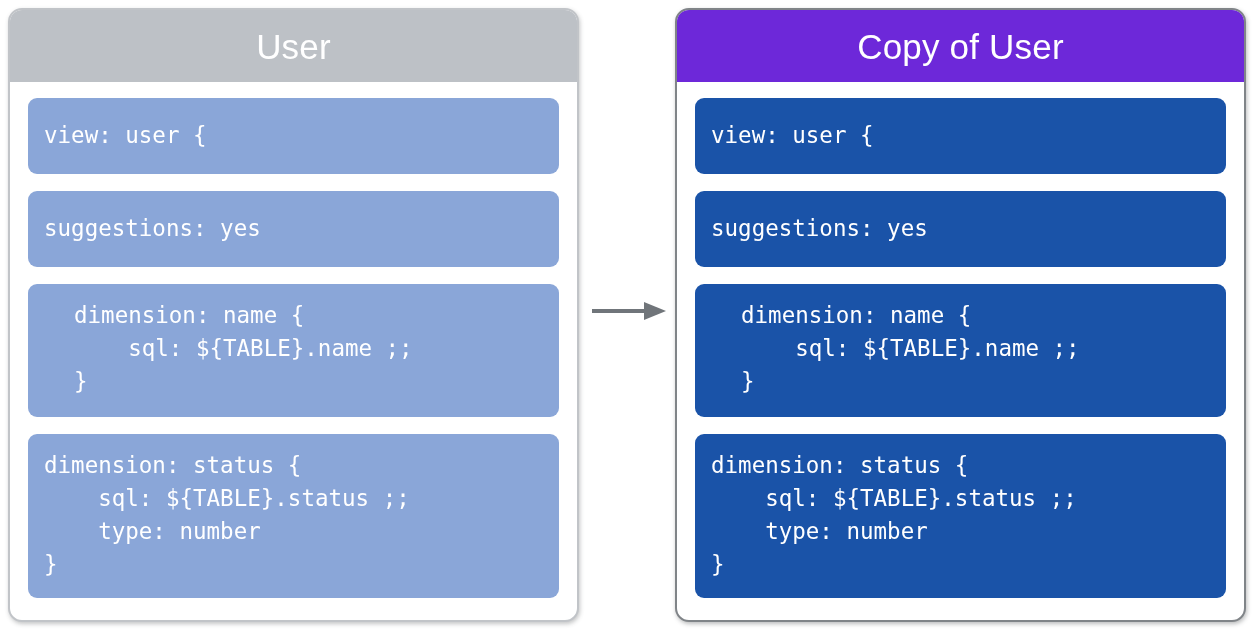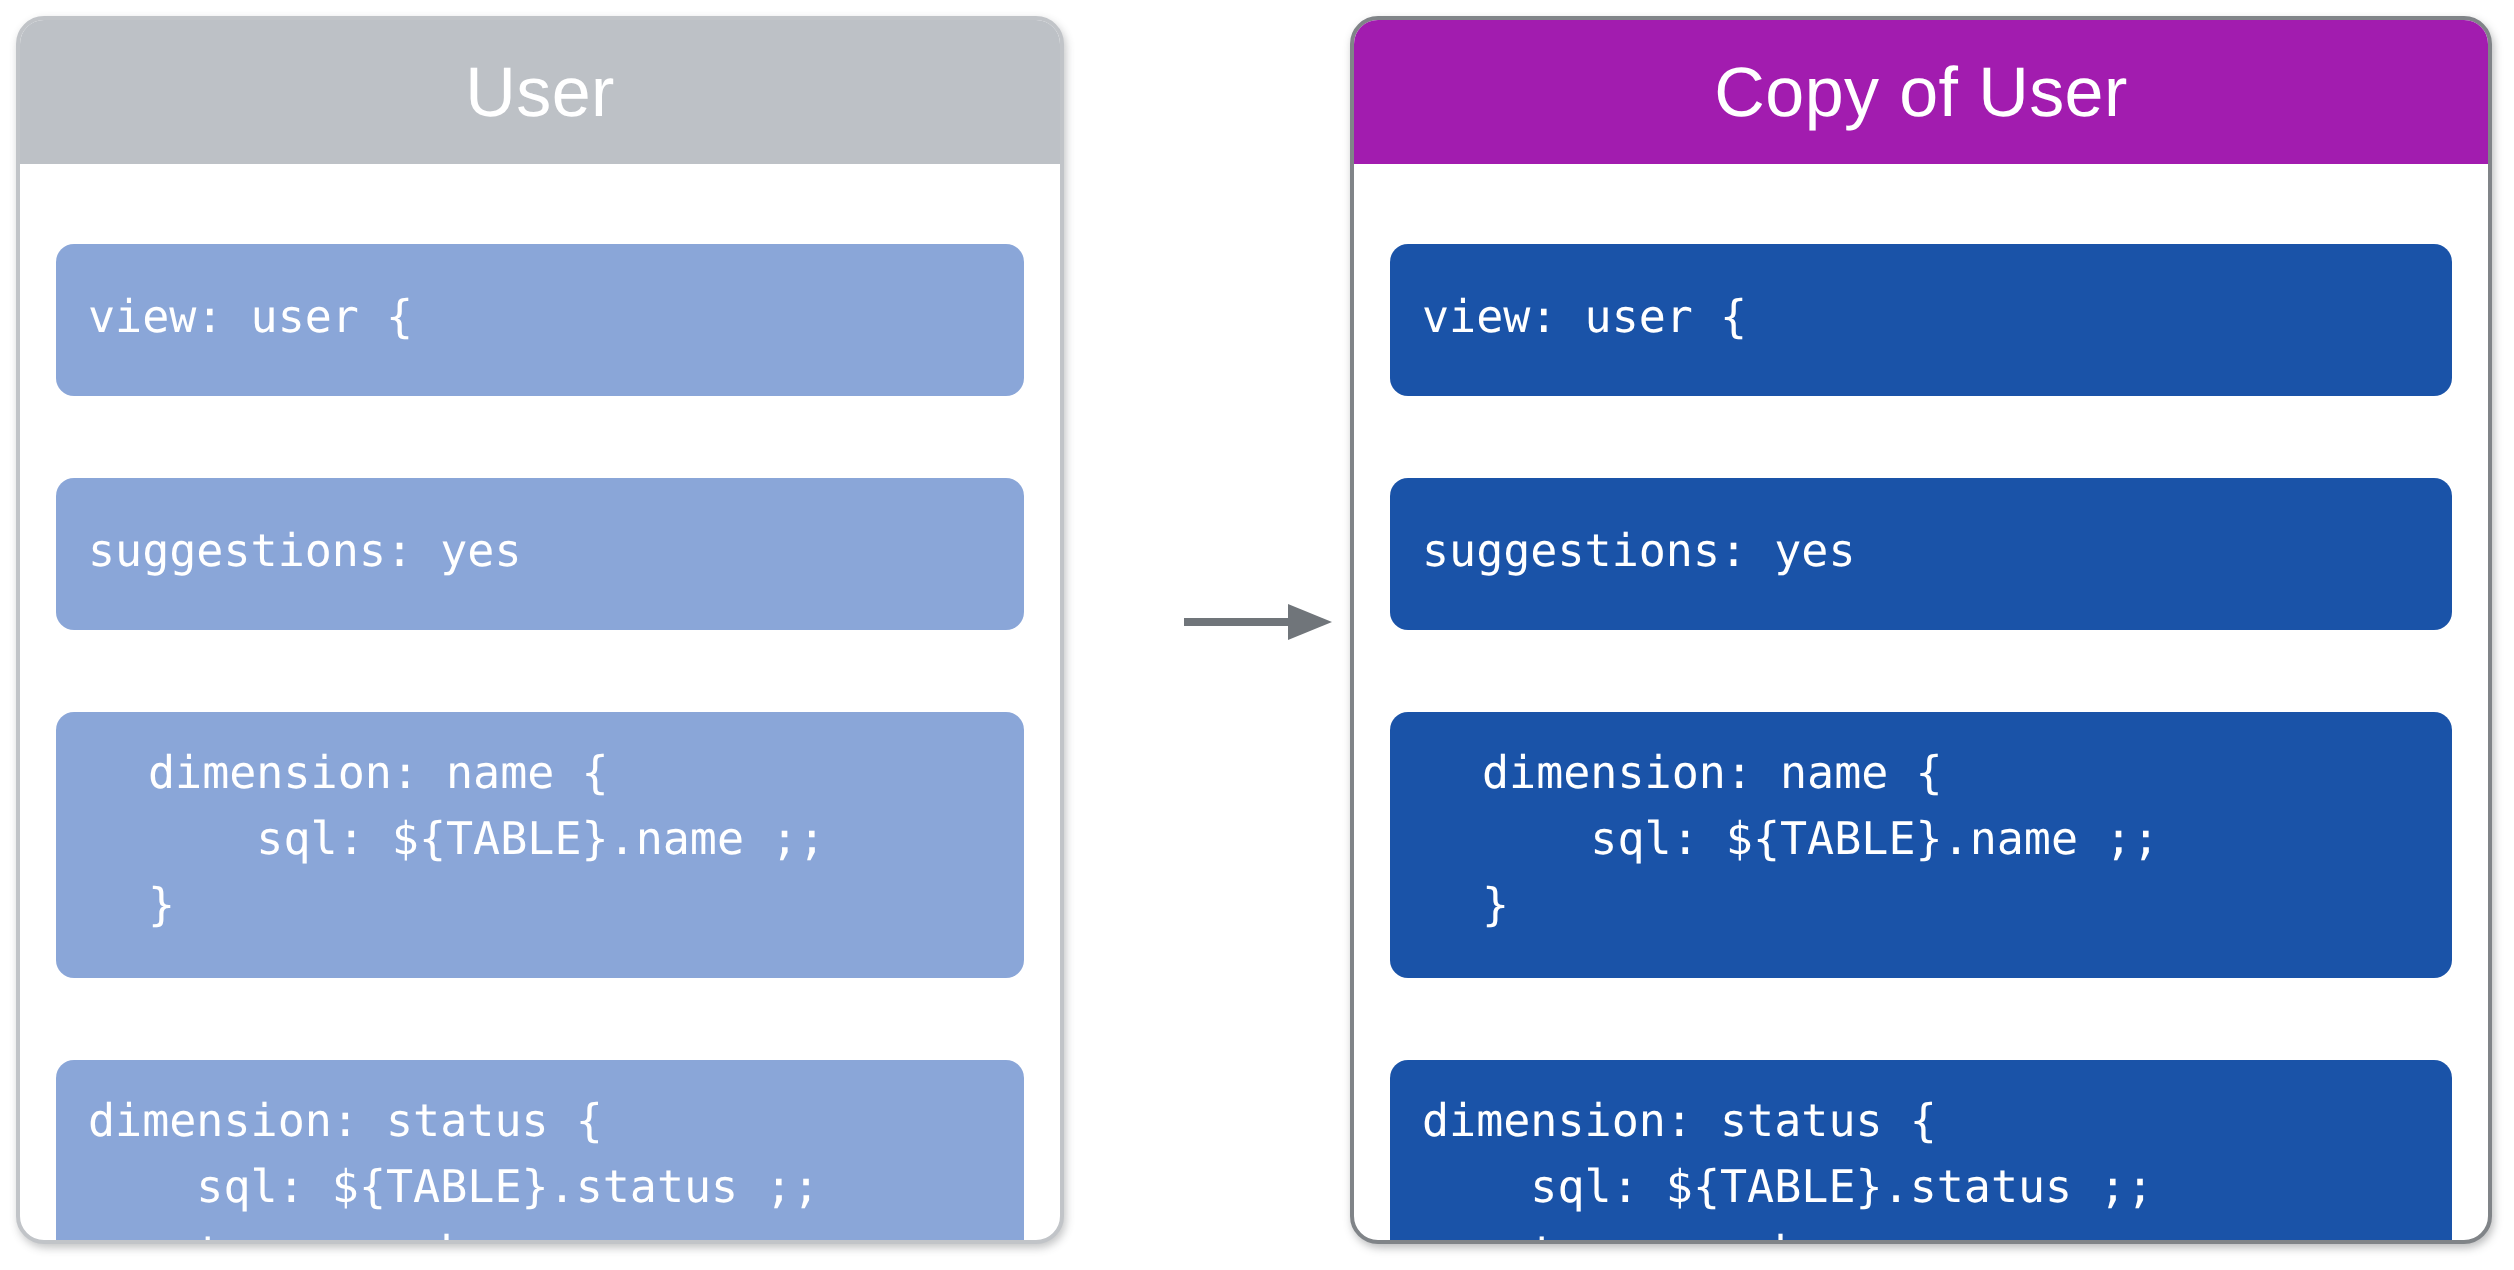--- a/index.html
+++ b/index.html
@@ -28,21 +28,21 @@
     box-sizing: border-box;
     background: #ffffff;
     border-radius: 14px;
     overflow: hidden;
     display: flex;
     flex-direction: column;
   }
   .panel-source {
     left: 8px;
     top: 8px;
-    width: 524px;
+    width: 571px;
     height: 614px;
     border: 2px solid #c1c4c8;
     box-shadow: 1px 2px 4px rgba(60,64,67,0.30);
   }
   .panel-copy {
     left: 675px;
     top: 8px;
     width: 571px;
     height: 614px;
     border: 2px solid #808488;
@@ -56,21 +56,21 @@
     align-items: center;
     justify-content: center;
     color: #ffffff;
     font-size: 35px;
     line-height: 1;
     letter-spacing: 0.2px;
     font-weight: 400;
     user-select: none;
   }
   .panel-source .panel-header { background: #bdc1c6; }
-  .panel-copy   .panel-header { background: #a21caf; }
+  .panel-copy   .panel-header { background: #6d28d9; }
 
   .panel-body {
     flex: 1 1 auto;
     padding: 16px 18px 16px 18px;
     display: flex;
     flex-direction: column;
     gap: 17px;
     box-sizing: border-box;
   }
 
@@ -79,21 +79,20 @@
     box-sizing: border-box;
     border-radius: 9px;
     color: #ffffff;
     font-family: "DejaVu Sans Mono", "Liberation Mono", monospace;
     font-size: 22.5px;
     line-height: 33px;
     padding: 15px 16px;
     white-space: pre;
     overflow: hidden;
     letter-spacing: 0px;
-    margin-top: 24px;
   }
   .panel-source .code-block { background: #8aa6d8; }
   .panel-copy   .code-block { background: #1a53a8; }
 
   .code-block.size-1 { height: 76px; padding-top: 21px; }
   .code-block.size-3 { height: 133px; padding-left: 46px; }
   .code-block.size-4 { height: 164px; padding-left: 16px; }
 
   
   .arrow {

